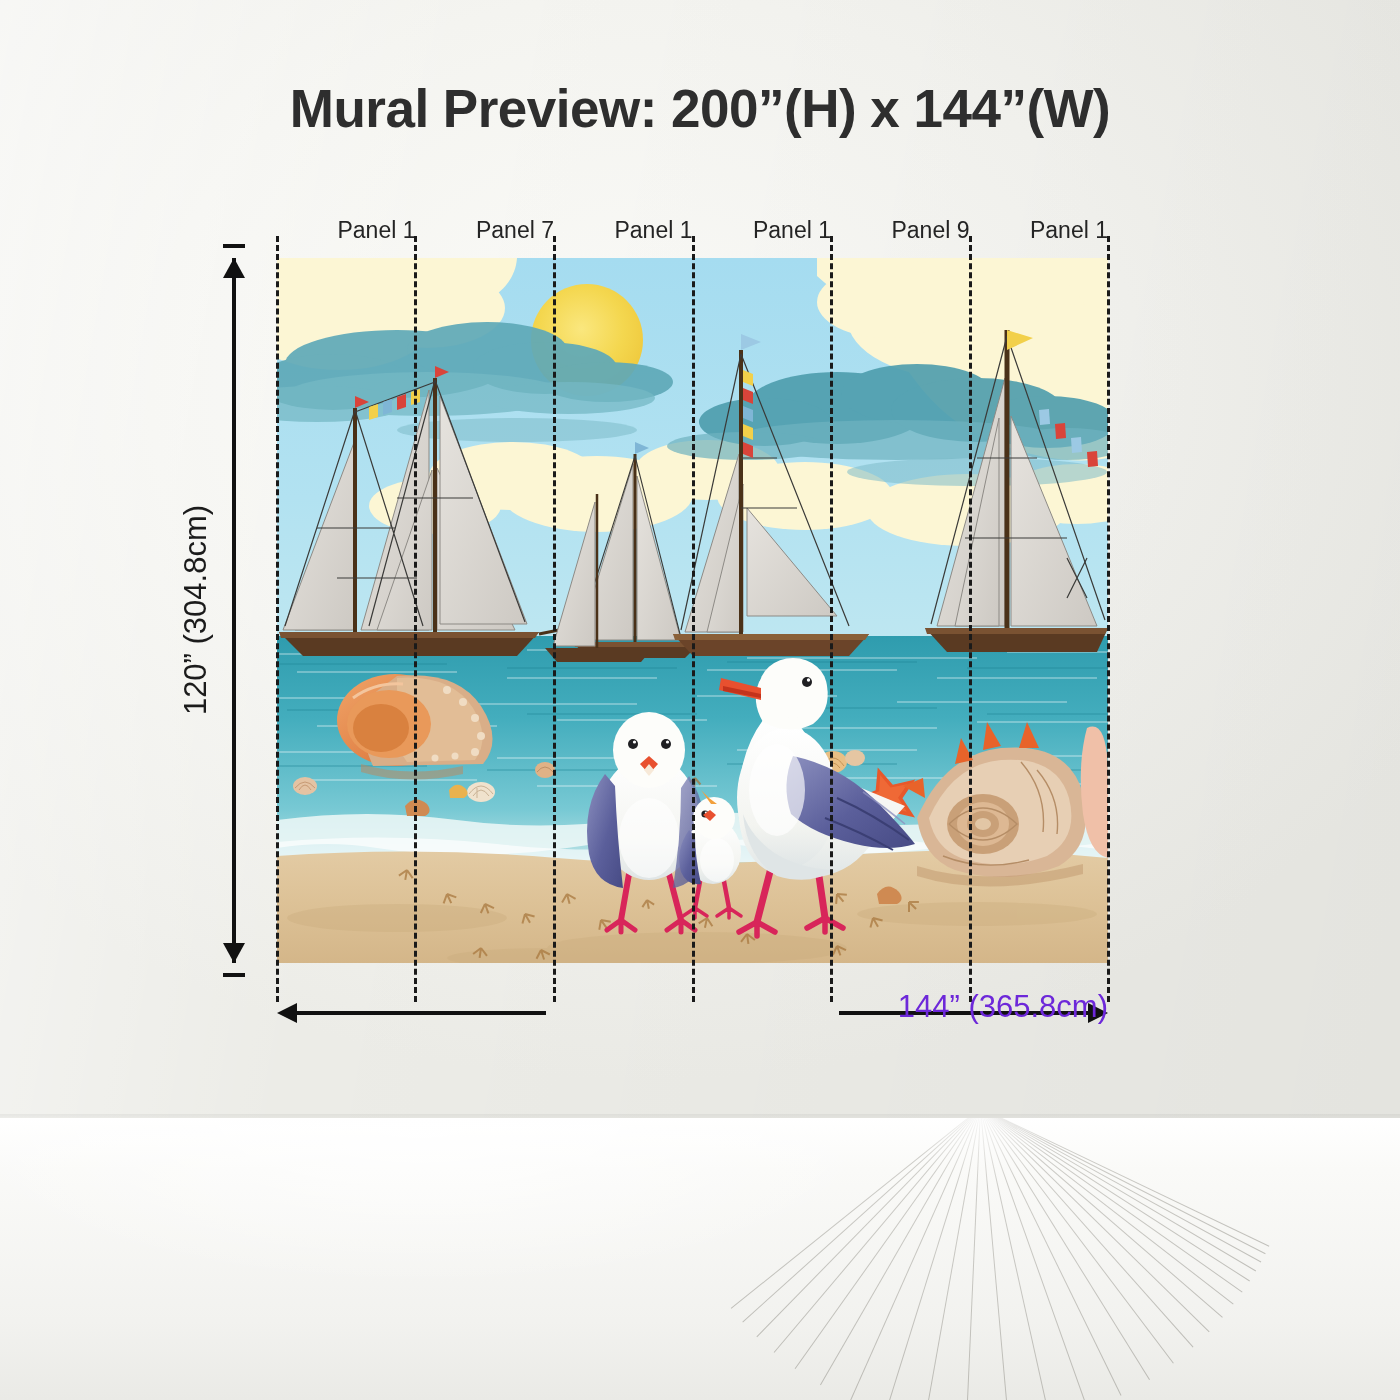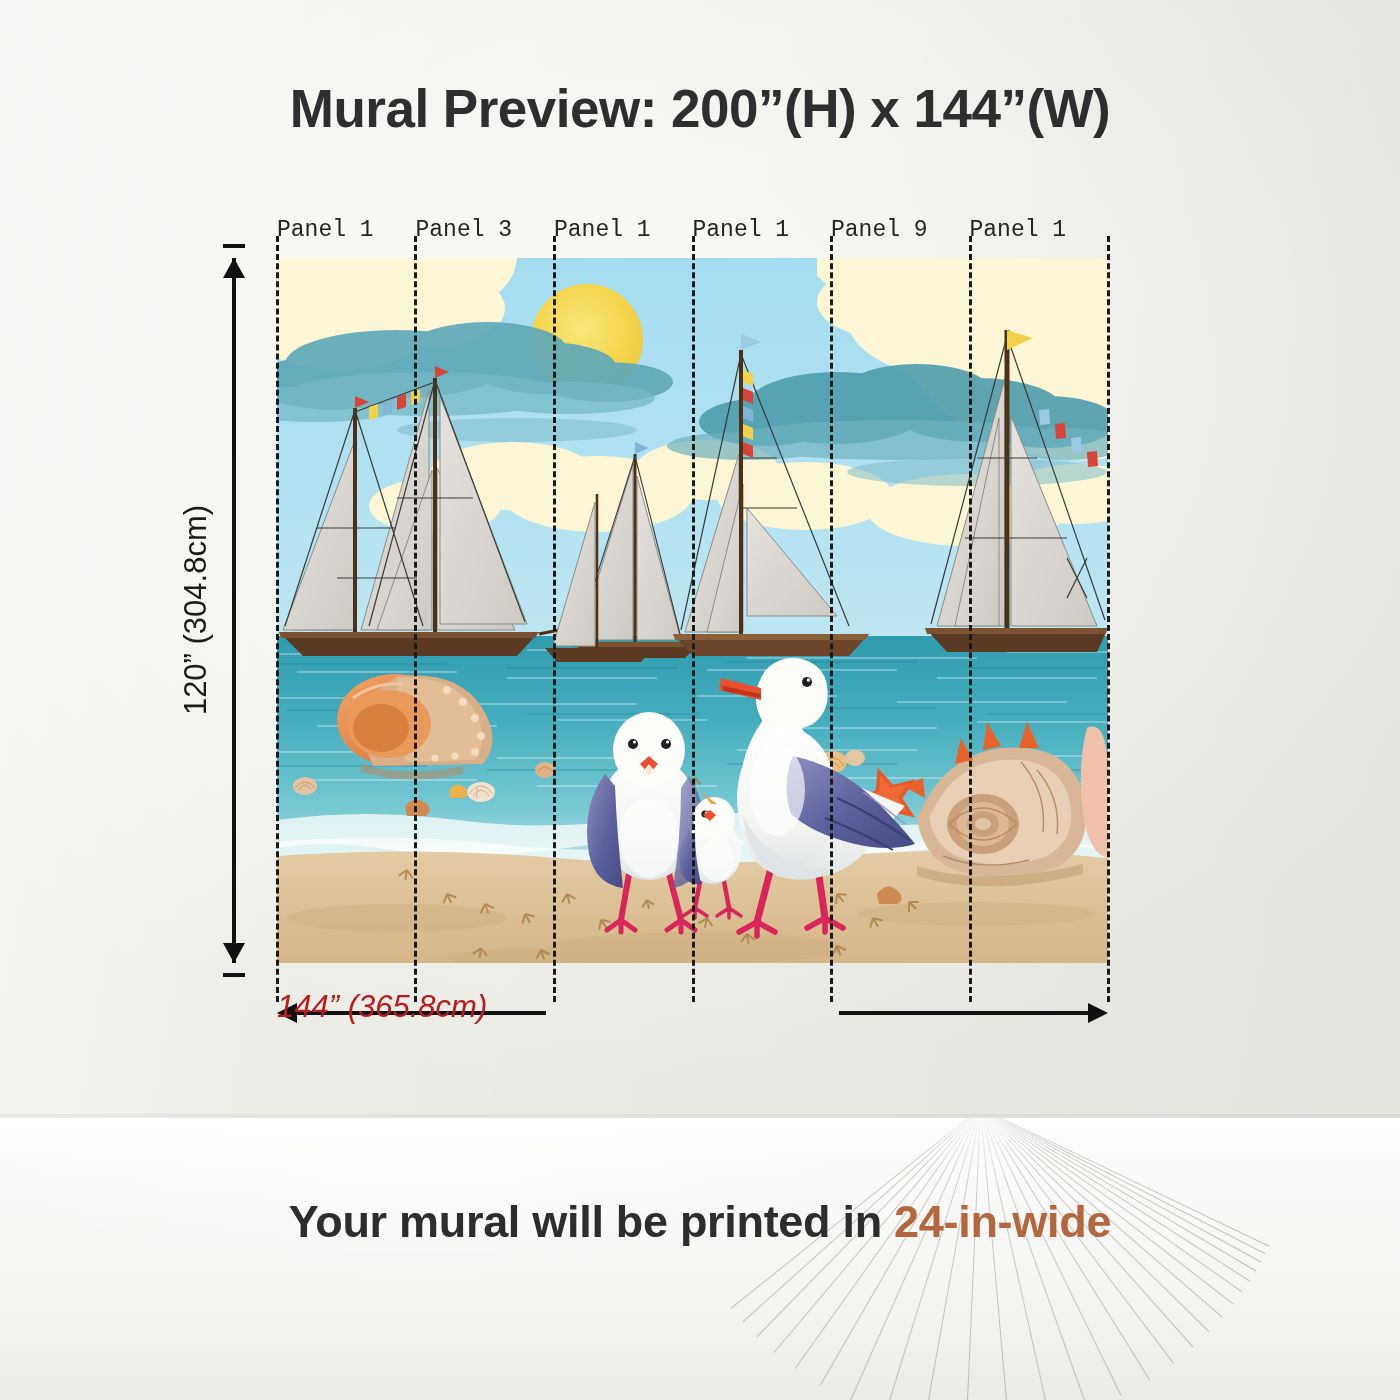--- a/index.html
+++ b/index.html
@@ -46,24 +46,23 @@
     font-size:53px;font-weight:bold;letter-spacing:-.5px;
     color:#2e2e2e;
     white-space:nowrap;
   }
   
   #panel-labels{
     position:absolute;left:277px;top:212px;width:831px;height:36px;
     display:flex;
   }
   #panel-labels .plabel{
-    flex:1 1 0;text-align:left;
+    flex:1 1 0;text-align:right;
     font-size:23px;color:#242424;
     line-height:36px;
-    font-family:Liberation Mono, monospace;
   }
   
   #mural{
     position:absolute;left:277px;top:258px;width:831px;height:705px;
     overflow:hidden;
     background:#9ed9ef;
   }
   #mural svg{display:block;width:831px;height:705px;}
   
   .divider{
@@ -107,22 +106,22 @@
     position:absolute;left:0;top:-8px;width:0;height:0;
     border-top:10px solid transparent;border-bottom:10px solid transparent;
     border-right:20px solid #111;
   }
   .arrow-right{
     position:absolute;right:0;top:-8px;width:0;height:0;
     border-top:10px solid transparent;border-bottom:10px solid transparent;
     border-left:20px solid #111;
   }
   #dim-h-label{
-    position:absolute;left:277px;top:989px;width:831px;text-align:left;
-    font-size:31px;color:#b91c1c;font-style:italic;
+    position:absolute;left:277px;top:989px;width:831px;text-align:right;
+    font-size:31px;color:#6d28d9;
   }
   
   #caption{
     position:absolute;left:0;top:1192px;width:1400px;
     text-align:center;font-size:45px;font-weight:bold;
     color:#2d2d2d;line-height:1.32;letter-spacing:-.3px;
   }
   #caption .accent{color:#b4663f;}
 </style>
 </head>
@@ -158,21 +157,21 @@
     <div class="plank" style="left: 980px; transform: rotate(40.1792deg);"></div>
     <div class="plank" style="left: 980px; transform: rotate(44.3563deg);"></div>
     <div class="plank" style="left: 980px; transform: rotate(48.0128deg);"></div>
     <div class="plank" style="left: 980px; transform: rotate(51.2156deg);"></div>
   </div>
 
 <div id="title">Mural Preview: 200”(H) x 144”(W)</div>
 
 <div id="panel-labels">
   <div class="plabel">Panel 1</div>
-  <div class="plabel">Panel 3</div>
+  <div class="plabel">Panel 7</div>
   <div class="plabel">Panel 1</div>
   <div class="plabel">Panel 1</div>
   <div class="plabel">Panel 9</div>
   <div class="plabel">Panel 1</div>
 </div>
 
 <div id="mural">
 <svg viewBox="0 0 831 705" preserveAspectRatio="none">
   <defs>
     <linearGradient id="skyG" x1="0" y1="0" x2="0" y2="1">
@@ -638,16 +637,13 @@
 
 <div id="dim-h">
   <div class="arrow-left"></div>
   <div class="bar-l"></div>
   <div class="bar-r"></div>
   <div class="arrow-right"></div>
 </div>
 <div id="dim-h-label">144” (365.8cm)</div>
 
 <div id="caption">
-  <div>
-    <span>Your mural will be printed in </span><span class="accent">24-in-wide</span>
-  </div>
 </div>
 
 </body></html>

